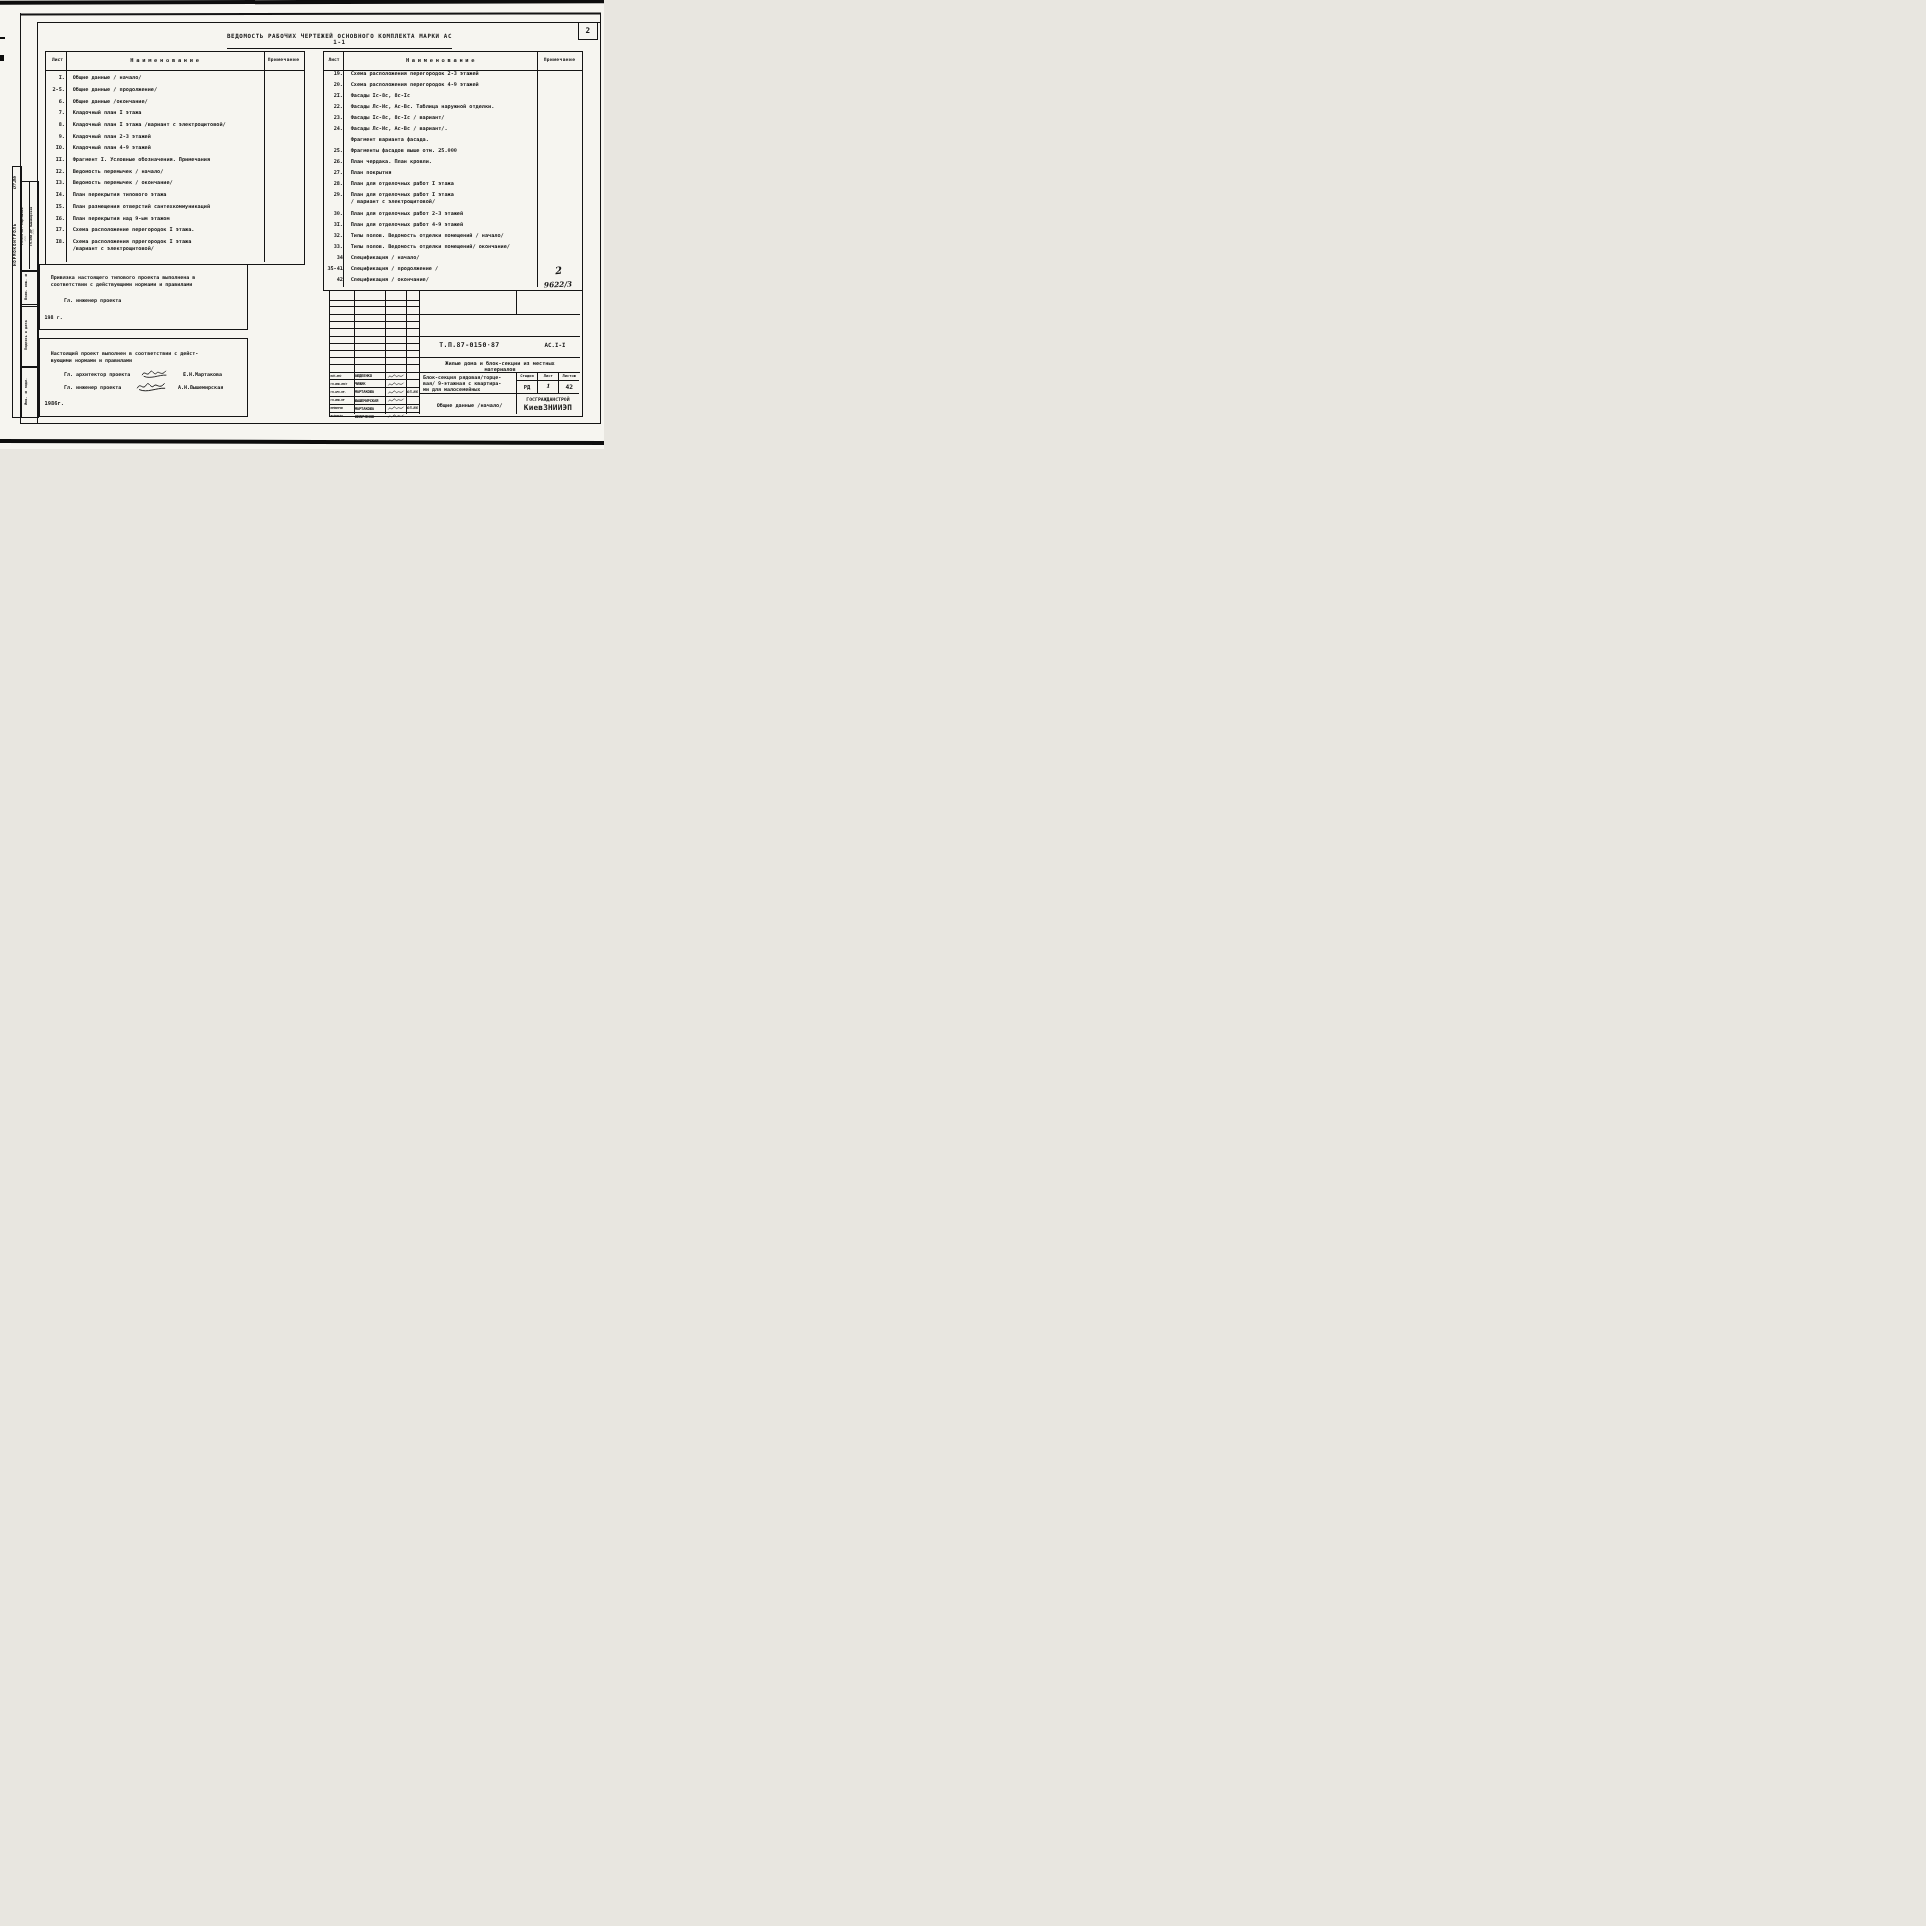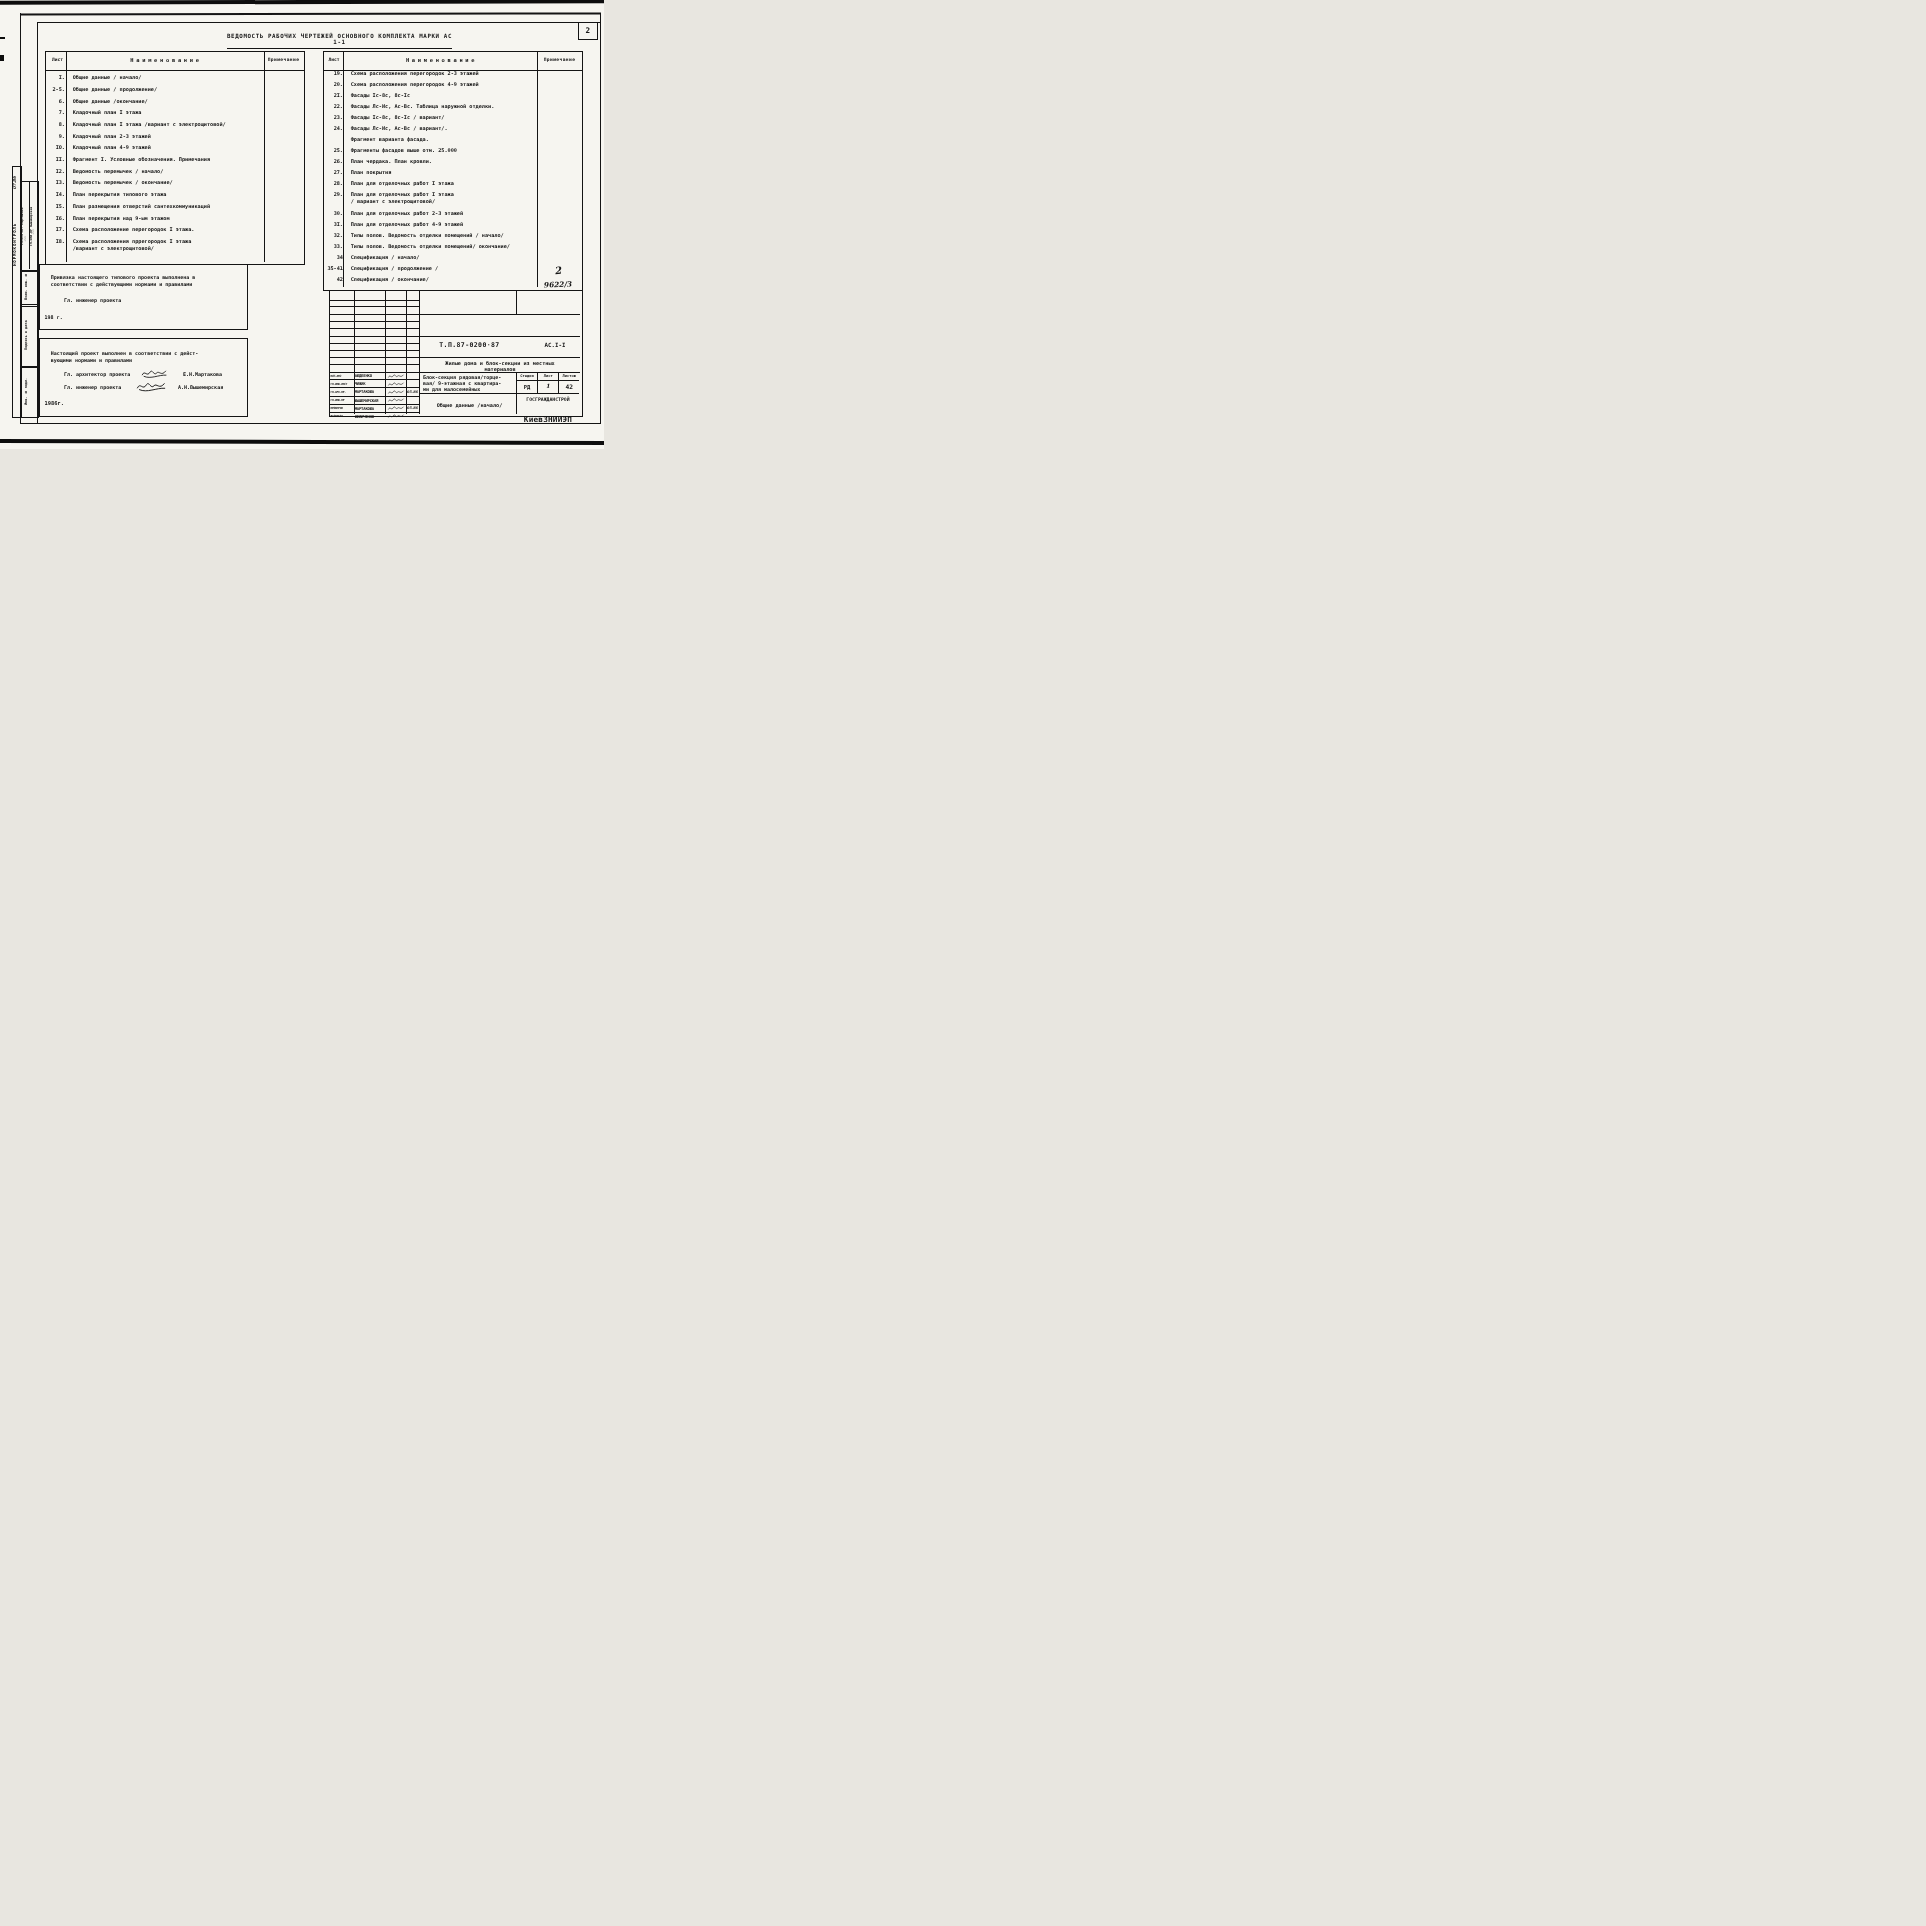--- a/index.html
+++ b/index.html
@@ -261,21 +261,21 @@
     <div class="ln" style="left:0;top:59px;width:90px;height:0.8px;"></div>
     <div class="ln" style="left:0;top:73px;width:90px;height:0.8px;"></div>
 
     <div class="ln" style="left:0;top:23px;width:250px;height:1.2px;"></div>
     <div class="ln" style="left:0;top:45px;width:250px;height:1.3px;"></div>
     <div class="ln" style="left:0;top:66px;width:250px;height:1.3px;"></div>
     <div class="ln" style="left:0;top:81px;width:250px;height:1.3px;"></div>
 
     <div class="ln" style="left:186px;top:0;width:1px;height:23.5px;"></div>
 
-    <div class="txt" style="left:92px;top:50px;width:95px;text-align:center;font-size:6.5px;letter-spacing:0.4px;">Т.П.87-0200·87</div>
+    <div class="txt" style="left:92px;top:50px;width:95px;text-align:center;font-size:6.5px;letter-spacing:0.4px;">Т.П.87-0150·87</div>
     <div class="txt" style="left:204px;top:51px;width:42px;text-align:center;font-size:5.8px;">АС.I-I</div>
 
     <div class="txt ctr" style="left:92px;top:69px;width:156px;font-size:5.2px;">Жилые дома и блок-секции из местных</div>
     <div class="txt ctr" style="left:92px;top:75px;width:156px;font-size:5.2px;">материалов</div>
 
     <div class="sigrows" id="sig-rows">
         <div class="sigrow" style="height: 7.3px;">
           <span class="sigrole">НАЧ.АМ2</span>
           <span class="signame">Авдеенко</span>
           <span class="sigsig">
@@ -349,21 +349,21 @@
     <div class="txt ctr hw" style="left:208px;top:92px;width:20.4px;font-size:5.8px;">1</div>
     <div class="txt ctr" style="left:229px;top:92px;width:20.4px;font-size:6.2px;">42</div>
 
     <div class="txt" style="left:93px;top:83px;font-size:5px;">Блок-секция рядовая/торце-</div>
     <div class="txt" style="left:93px;top:89px;font-size:5px;">вая/ 9-этажная с квартира-</div>
     <div class="txt" style="left:93px;top:95px;font-size:5px;">ми для малосемейных</div>
 
     <div class="txt ctr" style="left:92px;top:111px;width:95px;font-size:5.2px;">Общие данные /начало/</div>
 
     <div class="txt ctr" style="left:187px;top:106px;width:62px;font-size:4.8px;">ГОСГРАЖДАНСТРОЙ</div>
-    <div class="txt ctr" style="left:187px;top:124px;width:62px;font-size:7.7px;letter-spacing:0.2px;">КиевЗНИИЭП</div>
+    <div class="txt ctr" style="left:187px;top:112px;width:62px;font-size:7.7px;letter-spacing:0.2px;">КиевЗНИИЭП</div>
   </div>
 
   <div class="sidebox" style="left:11.6px;top:166px;width:8.5px;height:250px;"></div>
   <div class="vtext" style="left:12px;top:200px;height:89px;font-size:4.2px;letter-spacing:0.8px;">НОРМОКОНТРОЛЬ</div>
   <div class="vtext hw" style="left:12px;top:171px;height:23px;font-size:4.2px;">07.86</div>
 
   <div class="sidebox" style="left:20px;top:181px;width:16.6px;height:89px;">
     <div class="ln" style="left:7.7px;top:0;width:0.8px;height:87px;"></div>
   </div>
   <div class="vtext" style="left:20.4px;top:183px;height:86px;font-size:3.1px;">

